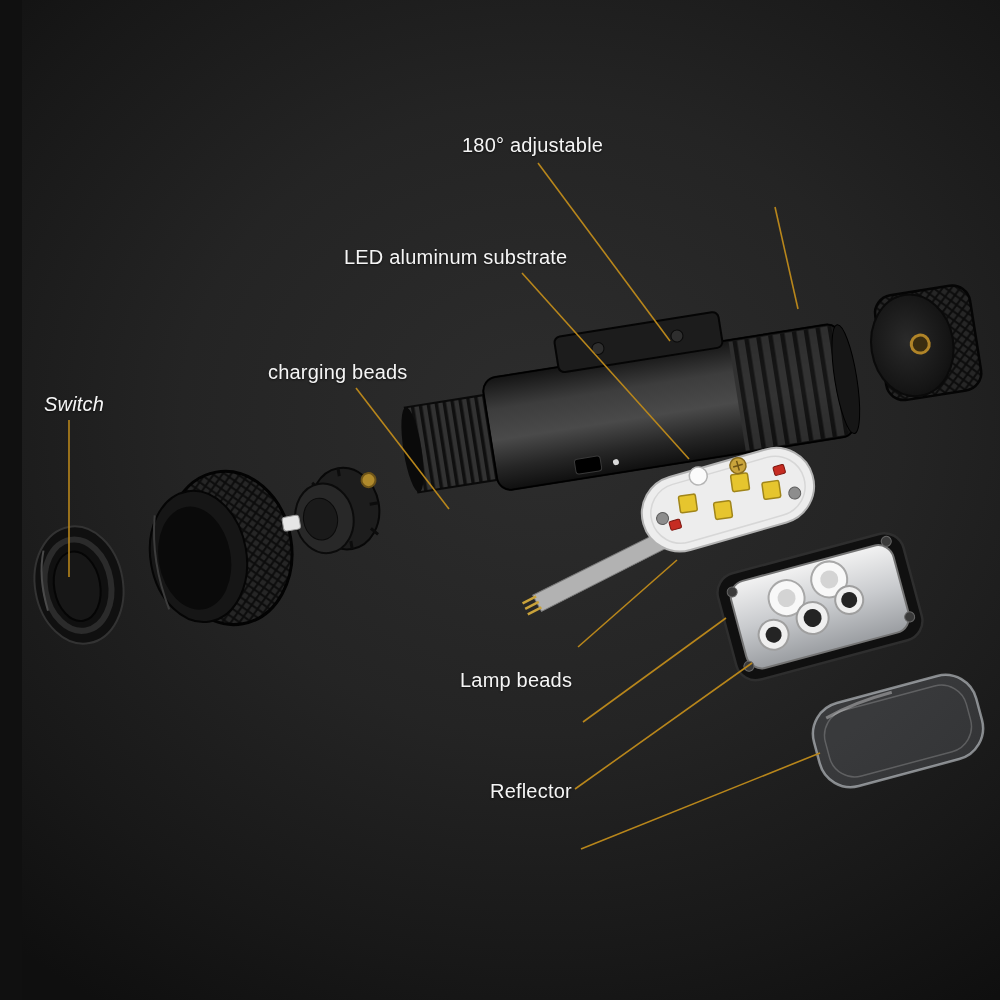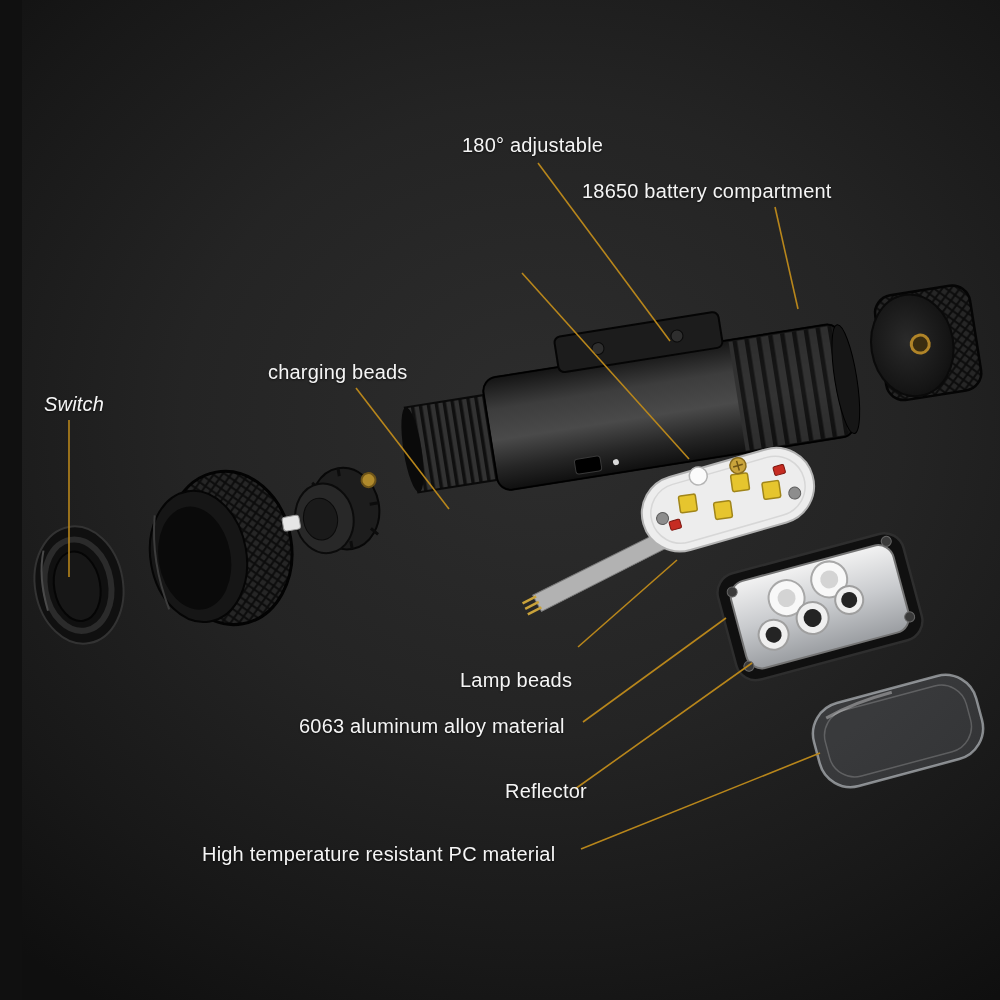--- a/index.html
+++ b/index.html
@@ -175,21 +175,19 @@
       <line class="leader" x1="334" y1="388" x2="427" y2="509"></line>
       <line class="leader" x1="47" y1="420" x2="47" y2="577"></line>
       <line class="leader" x1="556" y1="647" x2="655" y2="560"></line>
       <line class="leader" x1="561" y1="722" x2="704" y2="618"></line>
       <line class="leader" x1="553" y1="789" x2="730" y2="663"></line>
       <line class="leader" x1="559" y1="849" x2="798" y2="753"></line>
     </g>
   </svg>
 
   <div class="label" style="left:440px; top:134px;">180° adjustable</div>
-  <div class="label" style="left:560px; top:180px;">18650 battery compartment</div>
+  <div class="label" style="left:322px; top:246px;">LED aluminum substrate</div>
   <div class="label" style="left:246px; top:361px;">charging beads</div>
   <div class="label" style="left:22px; top:393px;font-style:italic;">Switch</div>
   <div class="label" style="left:438px; top:669px;">Lamp beads</div>
-  <div class="label" style="left:277px; top:715px;">6063 aluminum alloy material</div>
-  <div class="label" style="left:483px; top:780px;">Reflector</div>
-  <div class="label" style="left:180px; top:843px;">High temperature resistant PC material</div>
+  <div class="label" style="left:468px; top:780px;">Reflector</div>
 
 </div>
 
 </body></html>

